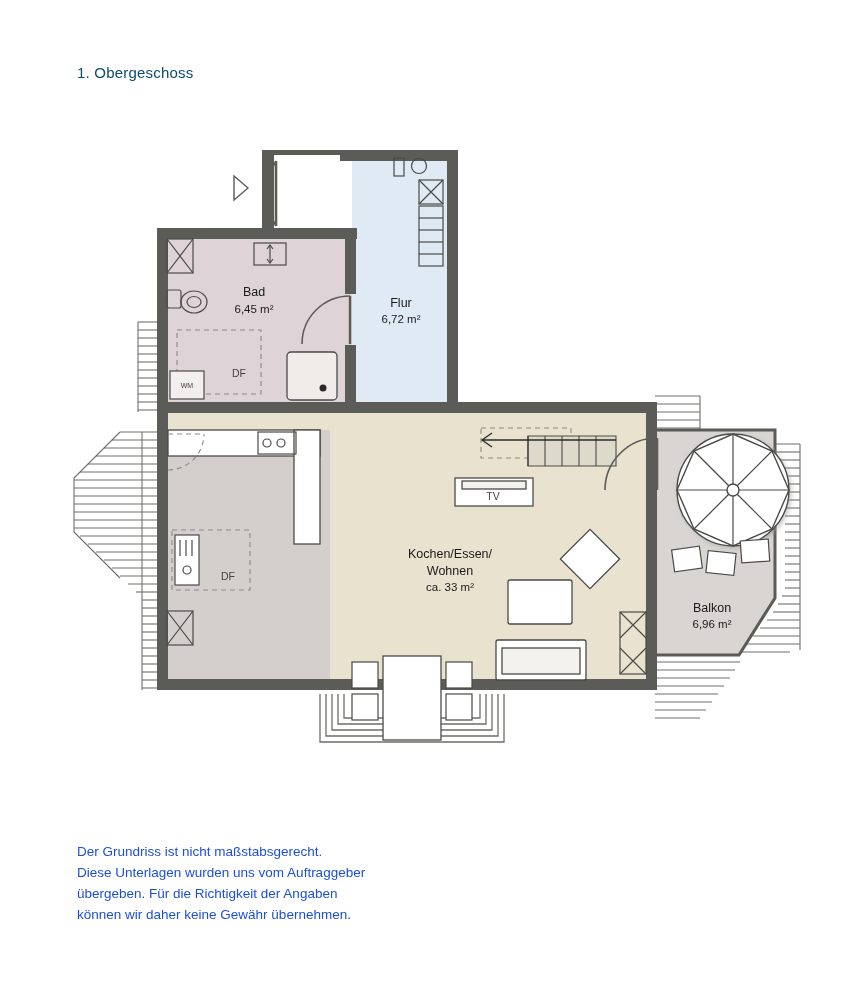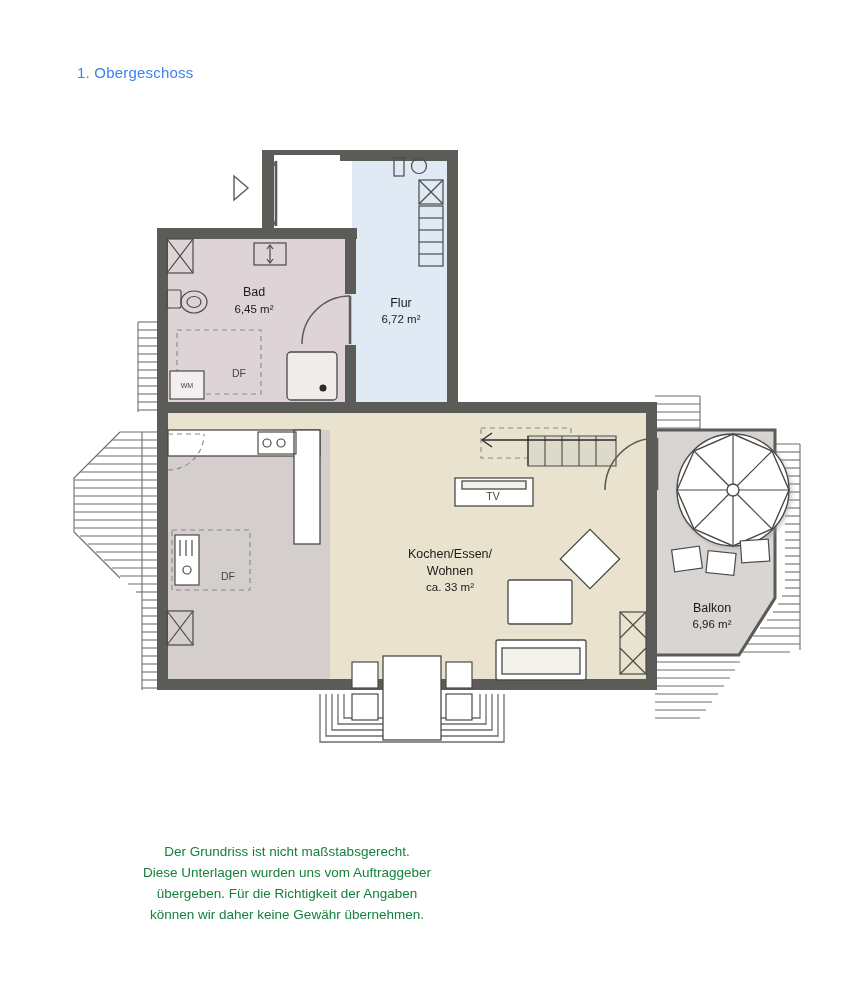--- a/index.html
+++ b/index.html
@@ -13,33 +13,32 @@
     position: relative;
     font-family: "Liberation Sans", sans-serif;
     color: #1a1a1a;
     overflow: hidden;
   }
   #floorplan-title {
     position: absolute;
     left: 77px;
     top: 64px;
     font-size: 15px;
-    color: #3b82f6;
+    color: #0c4a6e;
     letter-spacing: 0.2px;
   }
   #disclaimer {
     position: absolute;
     left: 77px;
     top: 842px;
     font-size: 13.5px;
     line-height: 1.55;
-    color: #15803d;
+    color: #1d4ed8;
     white-space: pre-line;
     width: 420px;
-    text-align: center;
   }
   #plan-wrap {
     position: absolute;
     left: 0;
     top: 0;
     width: 865px;
     height: 810px;
   }
   svg { display: block; }
   .room-label {

